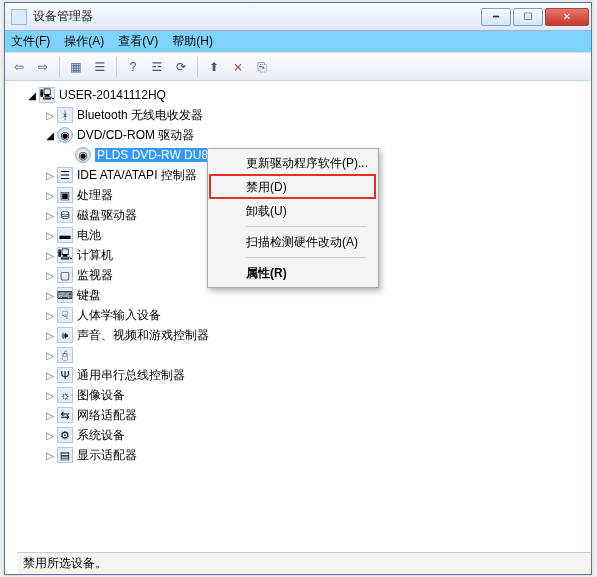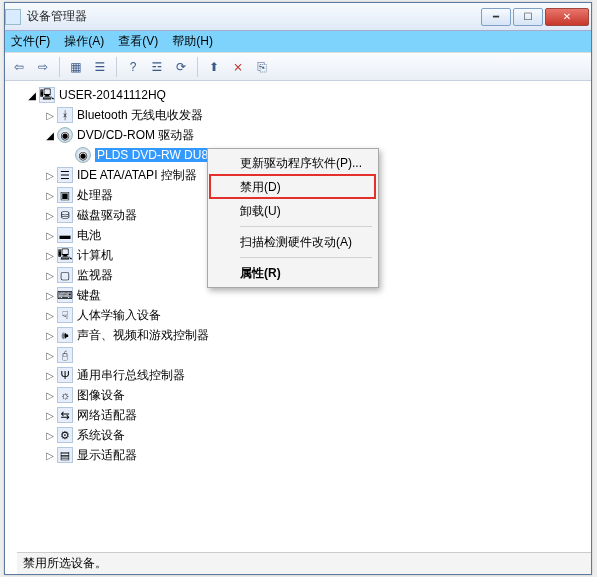--- a/index.html
+++ b/index.html
@@ -1,38 +1,38 @@
 <!DOCTYPE html>
 <html><head>
 <meta charset="utf-8">
 <style>
   * { box-sizing: border-box; margin: 0; padding: 0; font-family: "Microsoft YaHei", "SimSun", sans-serif; }
   body { background: #eee; width: 597px; height: 577px; position: relative; }
   .window { position: absolute; left: 4px; top: 2px; width: 588px; height: 573px; background: #fff; border: 1px solid #5a7aa0; box-shadow: 0 0 2px rgba(0,0,0,0.2); display: flex; flex-direction: column; }
-  .titlebar { height: 28px; background: linear-gradient(#f8fbff,#dfe9f6); display: flex; align-items: center; border-bottom: 1px solid #aac; }
+  .titlebar { height: 28px; background: linear-gradient(#f8fbff,#dfe9f6); display: flex; align-items: center; padding-left: 6px; border-bottom: 1px solid #aac; }
   .titlebar .icon { width: 16px; height: 16px; margin-right: 6px; }
   .title-text { font-size: 12px; color: #222; flex: 1; }
   .win-btns { display: flex; gap: 2px; margin-right: 2px; }
   .win-btn { width: 30px; height: 18px; border: 1px solid #7ea0c8; border-radius: 2px; display:flex; align-items:center; justify-content:center; font-size:10px; color:#333; background: linear-gradient(#f7fbff,#d5e4f5); }
   .win-close { width: 44px; background: linear-gradient(#e9766c,#c7372b); color:#fff; border-color:#a0463e; }
   .menubar { height: 22px; background:#7dd3fc; border-bottom:1px solid #ddd; display:flex; align-items:center; padding-left:6px; gap:14px; font-size:12px; }
   .menubar span { cursor: default; }
   .toolbar { height: 28px; background: linear-gradient(#fbfcfe,#e9eef6); border-bottom:1px solid #c7d0df; display:flex; align-items:center; padding-left:4px; gap:4px; }
   .tbtn { width:20px; height:20px; display:flex; align-items:center; justify-content:center; color:#3a5a88; font-size:12px; }
   .tdiv { width:1px; height:20px; background:#c7d0df; margin:0 2px; }
   .tree { flex:1; overflow:auto; padding:4px 0 4px 2px; font-size:12px; background:#fff; position:relative; }
   .node { display:flex; align-items:center; height:20px; white-space:nowrap; }
   .arrow { width:14px; display:inline-flex; justify-content:center; color:#666; font-size:10px;}
   .arrow.open { color:#000; }
   .arrow.none { color:transparent; }
   .nicon { width:16px; height:16px; margin-right:4px; display:inline-flex; align-items:center; justify-content:center; font-size:11px; }
   .label { color:#000; }
   .selected { background:#3399ff; color:#fff; padding:0 2px; }
   .statusbar { height:22px; border-top:1px solid #ccc; background:#f4f4f4; font-size:12px; padding-left:6px; display:flex; align-items:center;margin-left:12px; }
-  .ctxmenu { position:absolute; left:207px; top:148px; width:172px; background:#f4f4f4; border:1px solid #a8a8a8; box-shadow:2px 3px 6px rgba(0,0,0,0.3); font-size:12px; padding:2px 4px; }
+  .ctxmenu { position:absolute; left:207px; top:148px; width:172px; background:#f4f4f4; border:1px solid #a8a8a8; box-shadow:2px 3px 6px rgba(0,0,0,0.3); font-size:12px; padding:2px 10px; }
   .ctxitem { height:24px; display:flex; align-items:center; padding-left:28px; position:relative; }
   .sep { height:1px; background:#d0d0d0; margin:3px 2px 3px 28px; }
   .highlight-box { position:absolute; border:2px solid #e4302a; pointer-events:none; }
   
   .svg-printer { background: #d9ebff; border:1px solid #9bc; }
   .svg-disc { background: radial-gradient(circle,#fff 20%,#c8d8ea 70%); border-radius:50%; border:1px solid #9bb; }
   .svg-generic { background:#e6eefb; border:1px solid #b5c7dd; }
 </style>
 </head>
 <body>

